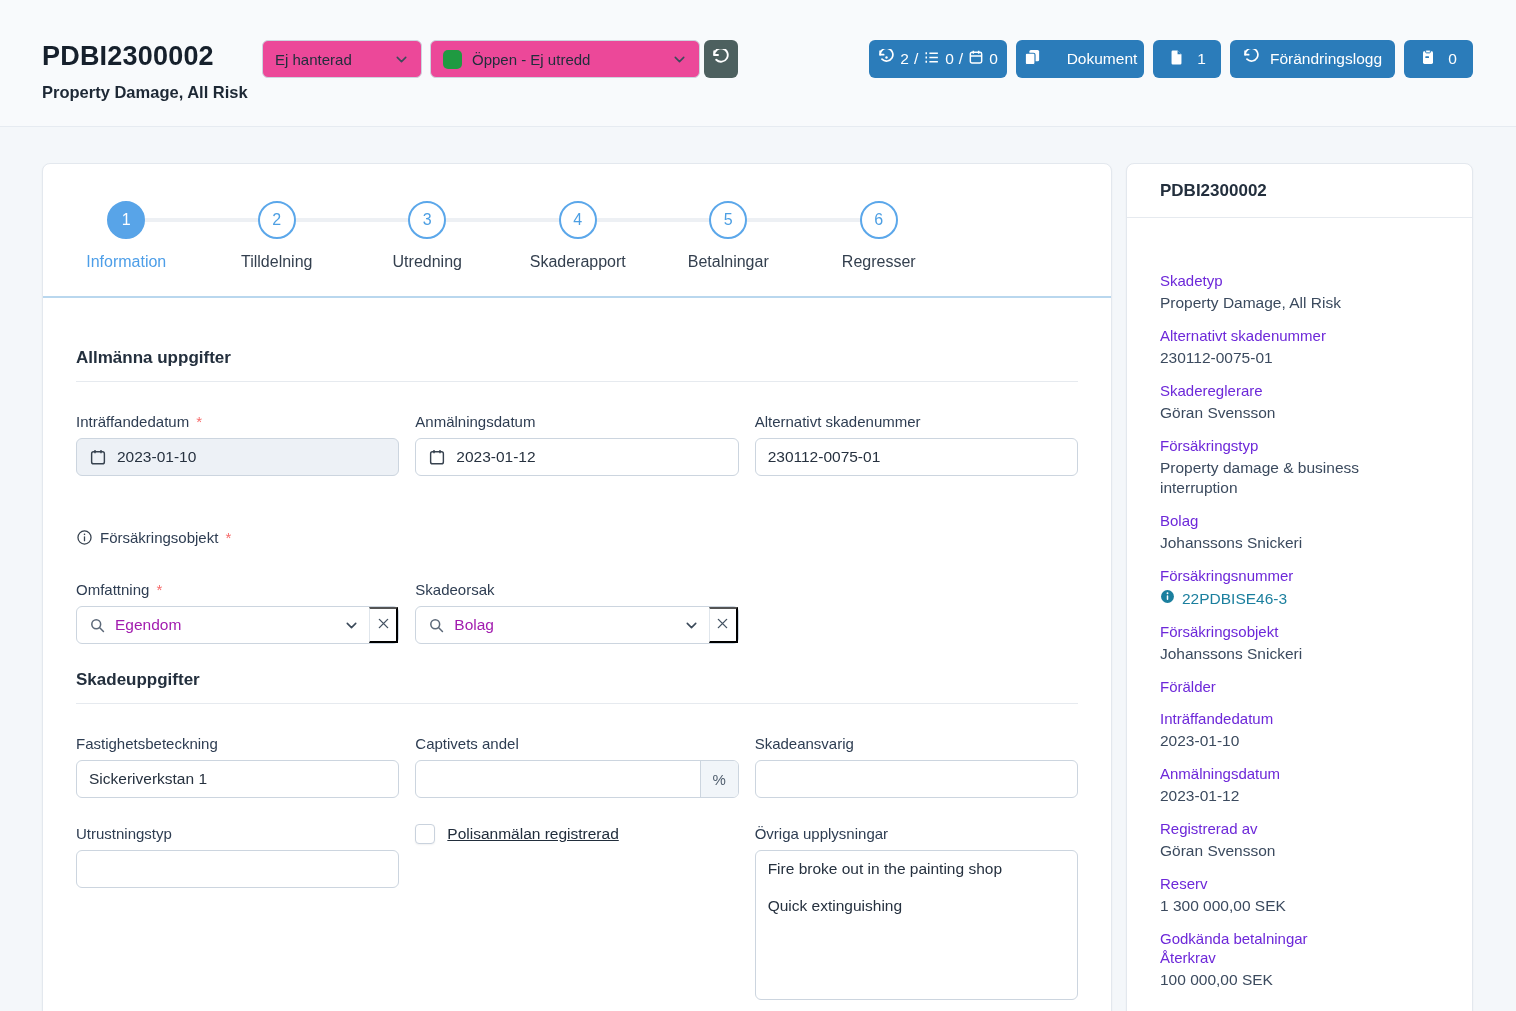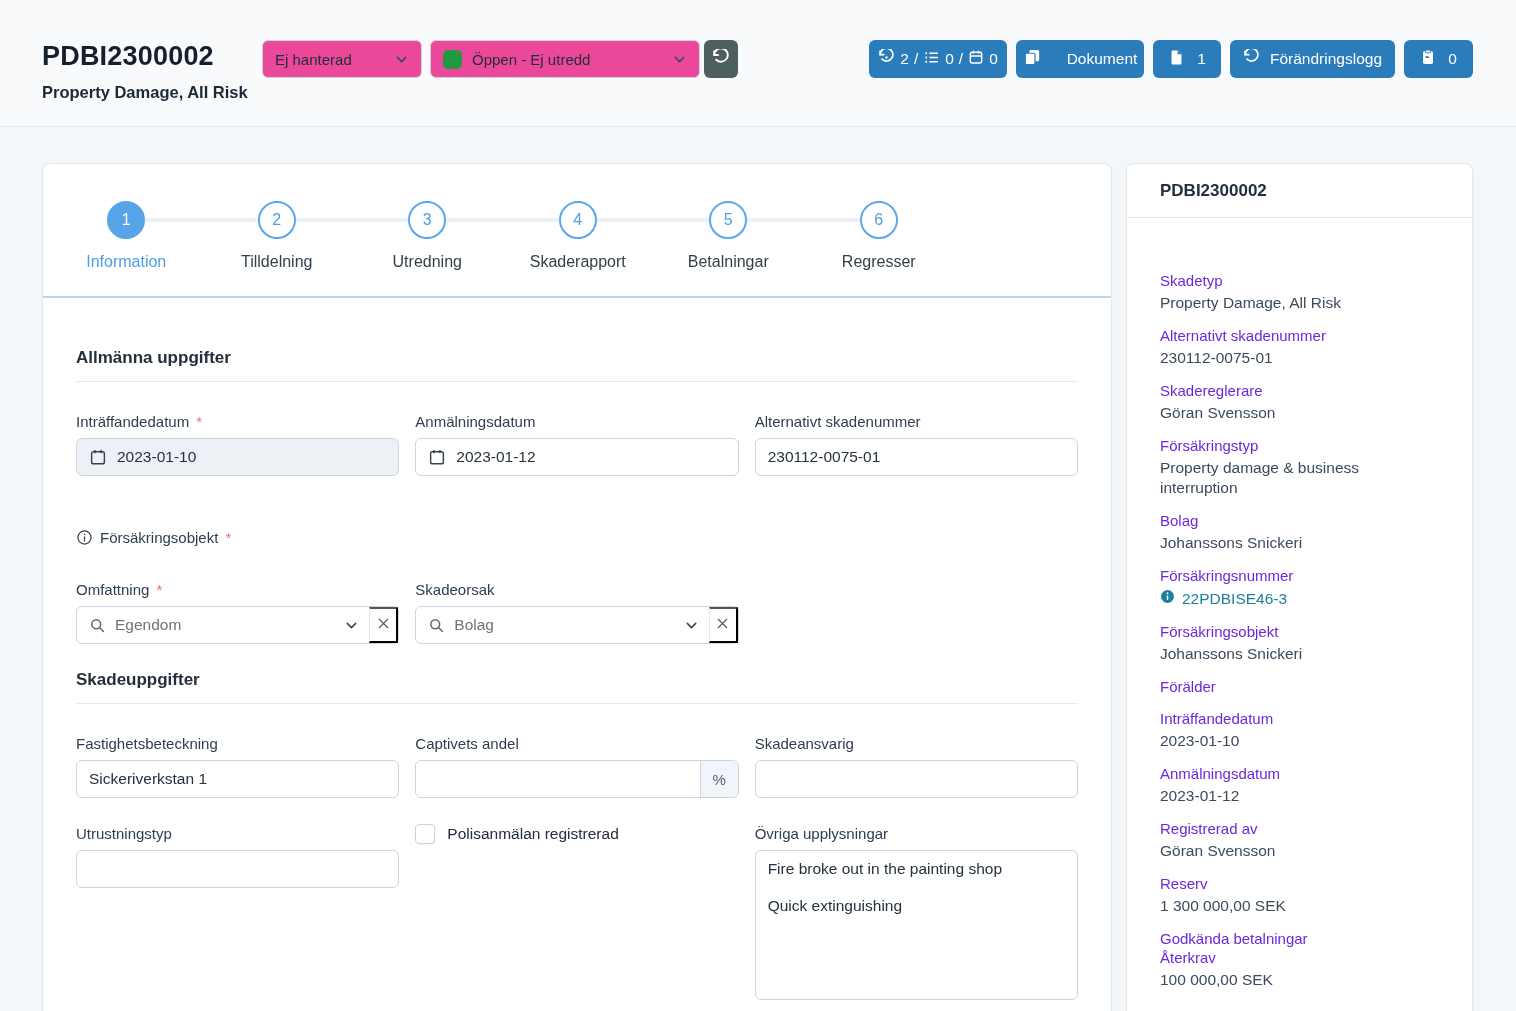--- a/index.html
+++ b/index.html
@@ -49,31 +49,31 @@
   .span3 { grid-column:1 / span 3; }
   .field-label { font-size:15px; color:#2e3d52; font-weight:500; margin-bottom:7px; display:flex; align-items:center; gap:7px; line-height:19px; }
   .req { color:#f66a6a; }
   .input { height:38px; border:1px solid #ccd5df; border-radius:6px; display:flex; align-items:center; padding:0 12px; gap:10px; font-size:15.5px; color:#26313f; background:#fff; }
   .input input { border:none; outline:none; background:transparent; font:inherit; color:inherit; width:100%; height:100%; padding:0; }
   .input.disabled { background:#edf1f6; }
   .input .muted { color:#6e7b8c; }
   .icon-dim { color:#37424f; display:flex; flex:0 0 auto; }
 
   .select-field { height:38px; border:1px solid #ccd5df; border-radius:6px; display:flex; align-items:stretch; background:#fff; }
-  .select-main { flex:1; display:flex; align-items:center; gap:9px; padding:0 10px 0 12px; font-size:15.5px; color:#737373; cursor:pointer; min-width:0; }
+  .select-main { flex:1; display:flex; align-items:center; gap:9px; padding:0 10px 0 12px; font-size:15.5px; color:#a21caf; cursor:pointer; min-width:0; }
   .select-main .chev { margin-left:auto; color:#3c4a5a; display:flex; }
   .select-clear { width:29px; border-left:1px solid #e0e6ec; display:flex; align-items:center; justify-content:center; color:#465464; cursor:pointer; background:none; }
   .search-ic { color:#5b6878; display:flex; flex:0 0 auto; }
 
   .with-suffix { padding:0; overflow:hidden; }
   .with-suffix input { padding:0 12px; }
   .suffix { width:38px; align-self:stretch; background:#f1f5f9; border-left:1px solid #ccd5df; display:flex; align-items:center; justify-content:center; color:#505e6e; font-size:15px; flex:0 0 auto; }
 
   .checkbox { width:20px; height:20px; border:1px solid #c9d2dd; border-radius:4px; background:#fff; box-shadow:0 1px 2px rgba(16,24,40,.06); flex:0 0 auto; cursor:pointer; }
-  .check-row { display:flex; align-items:center; gap:12px; font-size:15.5px; font-weight:500; color:#222e3c; margin-top:0; }
+  .check-row { display:flex; align-items:center; gap:12px; font-size:15.5px; font-weight:500; color:#222e3c; margin-top:0;text-decoration:underline; }
 
   .textarea { width:100%; height:150px; border:1px solid #ccd5df; border-radius:6px; padding:9px 12px; font-family:inherit; font-size:15.5px; color:#26313f; line-height:1.2; resize:none; background:#fff; }
 
   
   .side-header { height:54px; border-bottom:1px solid #e6eaef; display:flex; align-items:center; padding:0 33px; font-size:17px; font-weight:600; color:#232f3d; }
   .side-body { padding:53px 33px 0; }
   .side-item { margin-bottom:13px; }
   .side-label { font-size:15px; color:#6d28d9; line-height:19px; }
   .side-value { font-size:15.5px; color:#3b4a5e; line-height:20px; margin-top:3px; }
   .side-link { display:flex; align-items:center; gap:7px; font-size:15.5px; color:#1b7f9e; line-height:20px; margin-top:4px; cursor:pointer; }

